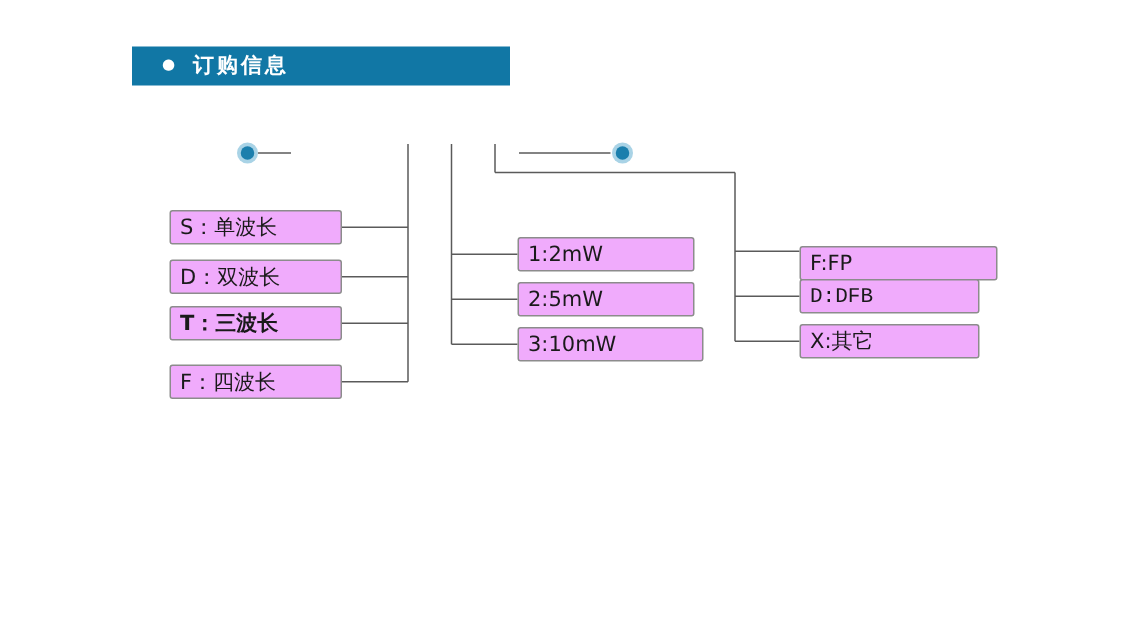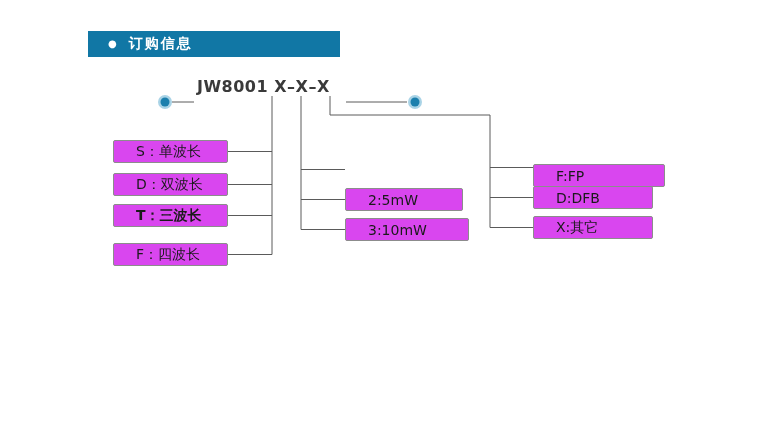--- a/index.html
+++ b/index.html
@@ -47,42 +47,41 @@
     left: 0; top: 0;
     width: 760px; height: 427px;
   }
   .lines line { stroke: var(--line, #5a5a5a); stroke-width: 1; }
   .dot-outer { fill: var(--dot-ring, #a9d3e6); }
   .dot-inner { fill: var(--dot-fill, #1b7fad); }
   .obox {
     position: absolute;
     box-sizing: border-box;
     height: 23px;
-    background: #d946ef;
+    background: #f0abfc;
     border: 1px solid var(--box-border, #8c8c8c);
     border-radius: 2px;
     font-size: 14px;
     color: #1a1a1a;
     display: flex;
     align-items: center;
-    padding-left: 22px;
+    padding-left: 6px;
     white-space: nowrap;
   }
 </style>
 </head>
 <body>
 
 <div class="page">
 
   <div class="header-bar">
     <span class="header-bullet">●</span>
     <span class="header-title">订购信息</span>
   </div>
 
-  <div class="model-code">JW8001 X–X–X</div>
 
   <svg class="lines" viewBox="0 0 760 427" xmlns="http://www.w3.org/2000/svg">
 
     <line x1="172" y1="102" x2="194" y2="102"></line>
     <line x1="346" y1="102" x2="407" y2="102"></line>
 
     <line x1="272" y1="96" x2="272" y2="254.5"></line>
     <line x1="301" y1="96" x2="301" y2="229.5"></line>
     <line x1="330" y1="96" x2="330" y2="115"></line>
 
@@ -110,20 +109,21 @@
       <circle class="dot-outer" cx="415" cy="102" r="7"></circle>
       <circle class="dot-inner" cx="415" cy="102" r="4.5"></circle>
     </g>
   </svg>
 
   <div class="obox" style="left:113px; top:140px; width:115px;">S：单波长</div>
   <div class="obox" style="left:113px; top:173px; width:115px;text-align:right;">D：双波长</div>
   <div class="obox" style="left:113px; top:204px; width:115px;font-weight:bold;">T：三波长</div>
   <div class="obox" style="left:113px; top:243px; width:115px;">F：四波长</div>
 
+  <div class="obox" style="left:345px; top:158px; width:118px;">1:2mW</div>
   <div class="obox" style="left:345px; top:188px; width:118px;">2:5mW</div>
   <div class="obox" style="left:345px; top:218px; width:124px;">3:10mW</div>
 
   <div class="obox" style="left:533px; top:164px; width:132px;">F:FP</div>
-  <div class="obox" style="left:533px; top:186px; width:120px;">D:DFB</div>
+  <div class="obox" style="left:533px; top:186px; width:120px;font-family:Liberation Mono, monospace;">D:DFB</div>
   <div class="obox" style="left:533px; top:216px; width:120px;">X:其它</div>
 
 </div>
 
 </body></html>

